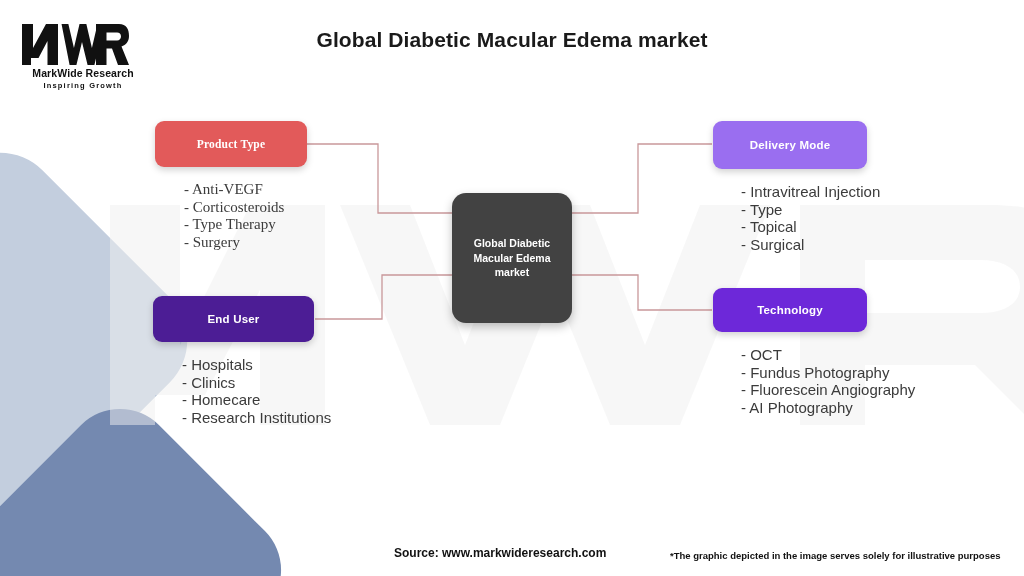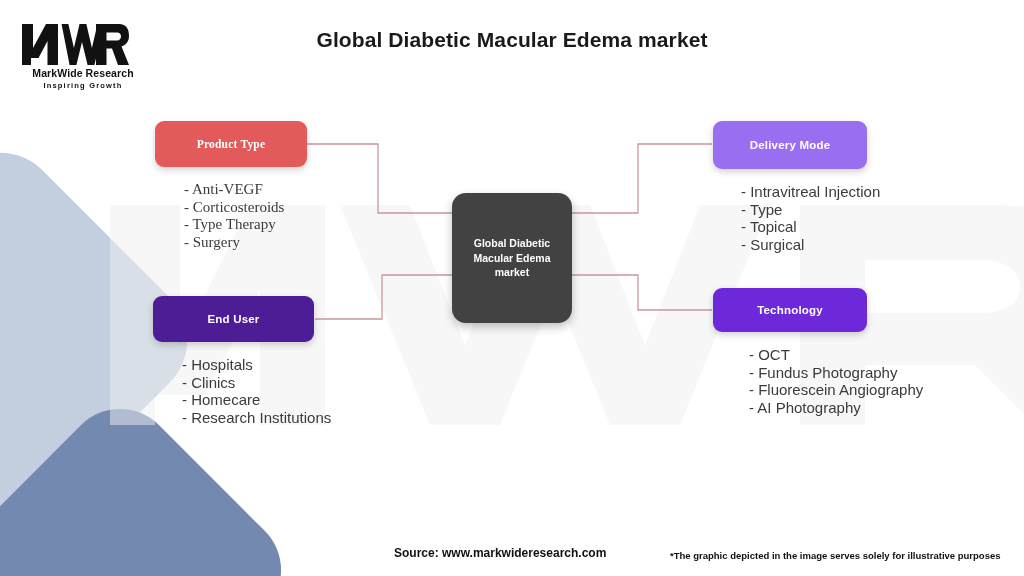--- a/index.html
+++ b/index.html
@@ -124,21 +124,21 @@
   #branch-delivery-mode { left: 713px; top: 121px; }
   #branch-delivery-mode .branch-box { width: 154px; height: 48px; background: #9a6ef0; }
   #branch-delivery-mode .branch-items { margin-left: 28px; }
 
   #branch-end-user      { left: 153px; top: 296px; }
   #branch-end-user      .branch-box { width: 161px; height: 46px; background: #4c1d95; }
   #branch-end-user      .branch-items { margin-left: 29px; }
 
   #branch-technology    { left: 713px; top: 288px; }
   #branch-technology    .branch-box { width: 154px; height: 44px; background: #6d28d9; }
-  #branch-technology    .branch-items { margin-left: 36px; }
+  #branch-technology    .branch-items { margin-left: 28px; }
 
   
   #center-node {
     position: absolute;
     left: 452px;
     top: 193px;
     width: 120px;
     height: 130px;
     background: #424242;
     border-radius: 14px;

